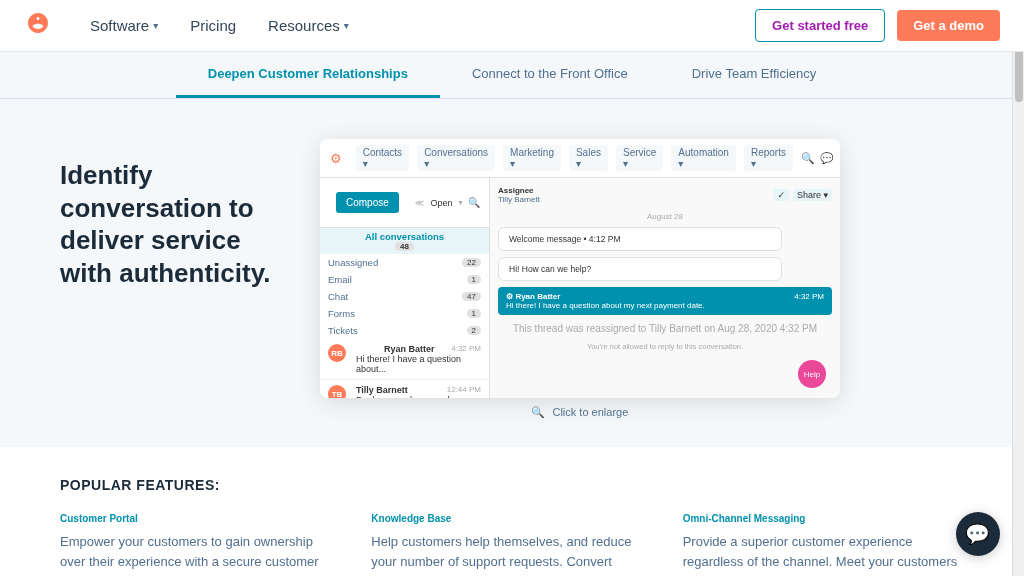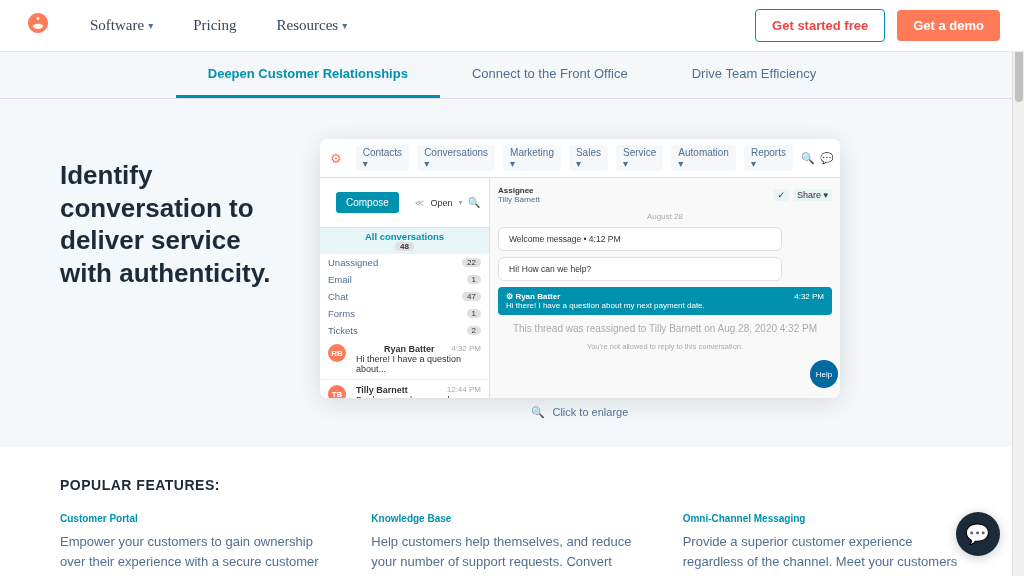--- a/index.html
+++ b/index.html
@@ -18,23 +18,22 @@
     }
     .navbar-logo {
       margin-right: 24px;
       color: #ff7a59;
       font-size: 22px;
       font-weight: bold;
     }
     .navbar-nav {
       display: flex;
       align-items: flex-start;
-      gap: 12px;
+      gap: 4px;
       flex: 1;
-      font-family: Liberation Serif, serif;
     }
     .nav-item {
       display: flex;
       align-items: center;
       gap: 4px;
       padding: 0 14px;
       height: 52px;
       cursor: pointer;
       font-size: 15px;
       color: #33475b;
@@ -42,21 +41,21 @@
       text-decoration: none;
     }
     .nav-chevron { font-size: 10px; color: #516f90; }
     .navbar-actions {
       display: flex;
       align-items: center;
       gap: 12px;
     }
     .btn-outline {
       border: 1.5px solid #0091ae;
-      color: #ef4444;
+      color: #a21caf;
       background: #fff;
       padding: 8px 16px;
       border-radius: 4px;
       cursor: pointer;
       font-size: 13px;
       font-weight: 600;
     }
     .btn-primary {
       background: #ff7a59;
       color: #fff;
@@ -198,21 +197,21 @@
       border: 1px solid #e0e0e0;
       border-radius: 6px;
       padding: 6px 10px;
       margin-bottom: 6px;
       font-size: 8.5px;
       color: #333;
       max-width: 85%;
     }
     .mock-bubble-highlight { background: #0091ae; color: #fff; border-radius: 4px; padding: 5px 8px; font-size: 8px; margin-bottom: 5px; }
     .mock-link { color: #0091ae; font-size: 7.5px; }
-    .mock-help-btn { background: #0369a1; color: #fff; border-radius: 50%; width: 28px; height: 28px; display: flex; align-items: center; justify-content: center; font-size: 8px; position: absolute; bottom: 10px; right: 2px; }
+    .mock-help-btn { background: #ec4899; color: #fff; border-radius: 50%; width: 28px; height: 28px; display: flex; align-items: center; justify-content: center; font-size: 8px; position: absolute; bottom: 10px; right: 14px; }
 
     .click-enlarge {
       text-align: center;
       padding: 8px;
       font-size: 11px;
       color: #516f90;
       cursor: pointer;
     }
     .magnify-icon { margin-right: 4px; }
 

